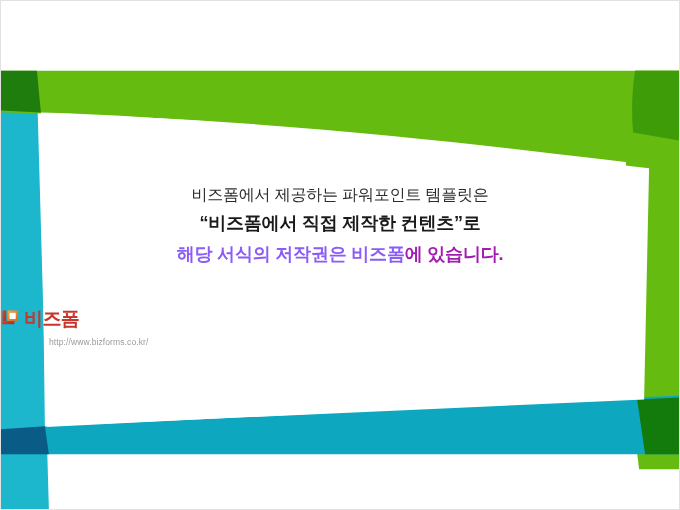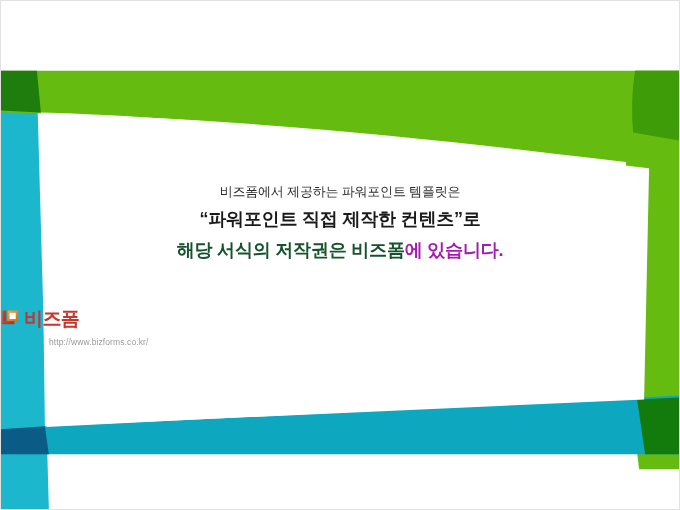--- a/index.html
+++ b/index.html
@@ -28,37 +28,37 @@
     text-align:center;
     z-index:5;
   }
 
   .line{
     line-height:1.45;
     letter-spacing:-0.2px;
     white-space:nowrap;
   }
   .line1{
-    font-size:13px;
+    font-size:16px;
     color:#2b2b2b;
     font-weight:400;
   }
   .line2{
     font-size:18px;
     color:#1a1a1a;
     font-weight:700;
     margin-top:4px;
   }
   .line3{
     font-size:18px;
     font-weight:700;
     color:#2b2b2b;
     margin-top:5px;
   }
-  .pink{color:#14532d;margin-top:33px;}
+  .pink{color:#8b5cf6;margin-top:33px;}
   .dark{color:#a21caf;font-weight:700;}
 
   
   .logo-block{
     position:absolute;
     left:0;right:0;
     top:306px;
     z-index:5;
   }
   .logo-row{
@@ -111,21 +111,21 @@
 
     <path d="M 638,400 L 680,398 L 680,455 L 646,455 Z" fill="#127b0c"></path>
 
     <path d="M 40,112 C 250,118 500,150 650,168 L 645,400 L 44,427 Z" fill="#ffffff"></path>
 
     <path d="M 44,427 L 120,424 L 120,455 L 48,455 Z" fill="#ffffff" opacity="0"></path>
   </svg>
 
   <div class="content">
     <div class="line line1">비즈폼에서 제공하는 파워포인트 템플릿은</div>
-    <div class="line line2">“파워포인트 직접 제작한 컨텐츠”로</div>
+    <div class="line line2">“비즈폼에서 직접 제작한 컨텐츠”로</div>
     <div class="line line3">
       <span class="pink">해당 서식의 저작권은 비즈폼</span><span class="dark">에 있습니다.</span>
     </div>
   </div>
 
   <div class="logo-block">
     <div class="logo-row">
       <span class="logo-mark">
         <svg viewBox="0 0 20 20" width="19" height="19" xmlns="http://www.w3.org/2000/svg">
           <defs>

